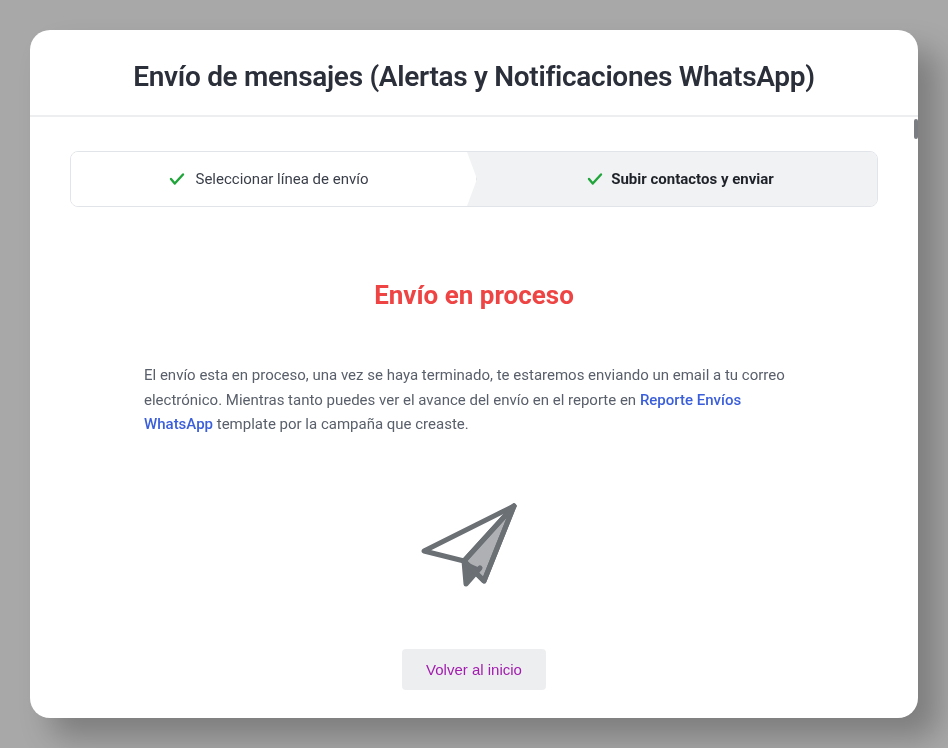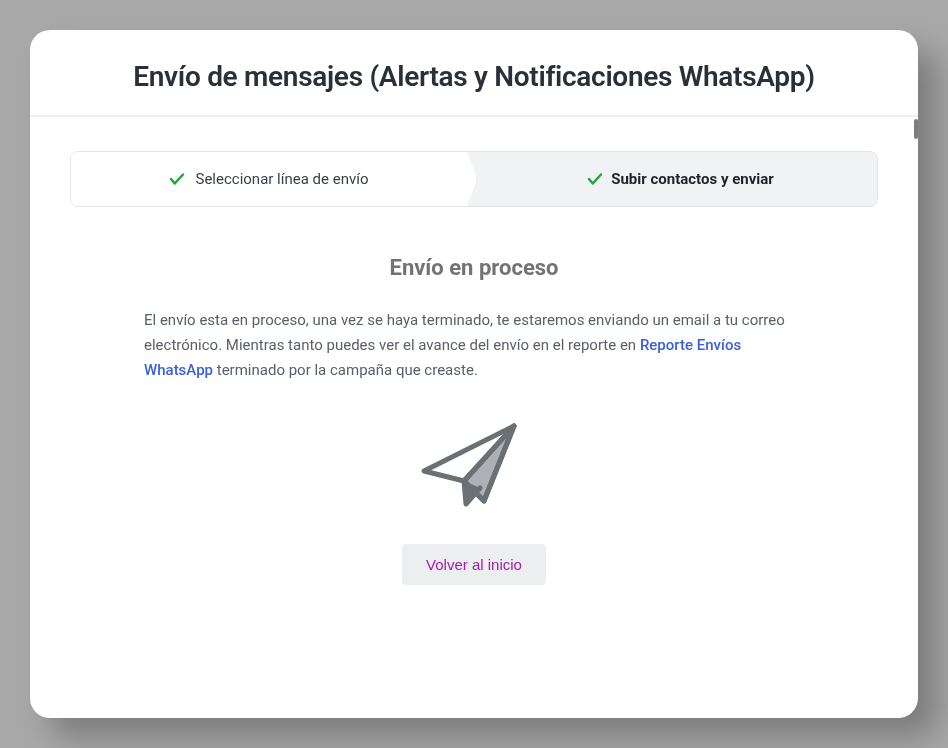--- a/index.html
+++ b/index.html
@@ -34,20 +34,21 @@
       color: #2a2f3a;
       letter-spacing: -0.3px;
     }
     .card-body {
       flex: 1;
       padding: 34px 40px 28px 40px;
       display: flex;
       flex-direction: column;
       align-items: center;
       position: relative;
+      justify-content: space-between;
     }
     .steps {
       width: 100%;
       display: flex;
       border: 1px solid #e1e4e8;
       border-radius: 8px;
       overflow: hidden;
       background: #fff;
     }
     .step {
@@ -84,23 +85,23 @@
       padding-left: 28px;
     }
     .check-icon {
       width: 18px;
       height: 18px;
       flex-shrink: 0;
     }
     .check-icon svg { width: 100%; height: 100%; }
     .status-title {
       margin-top: 48px;
-      font-size: 22px;
+      font-size: 26px;
       font-weight: 700;
-      color: #737373;
+      color: #ef4444;
     }
     .status-desc {
       margin-top: 28px;
       max-width: 660px;
       font-size: 15px;
       line-height: 1.65;
       color: #5a606b;
       text-align: left;
     }
     .status-desc a {
@@ -160,21 +161,21 @@
               <polyline points="4 12 9 18 20 6"></polyline>
             </svg>
         </span>
         <span>Subir contactos y enviar</span>
       </div>
     </div>
 
     <h2 class="status-title">Envío en proceso</h2>
 
     <p class="status-desc">
-      <span>El envío esta en proceso, una vez se haya terminado, te estaremos enviando un email a tu correo electrónico. Mientras tanto puedes ver el avance del envío en el reporte en </span><a href="#">Reporte Envíos WhatsApp</a><span> terminado por la campaña que creaste.</span>
+      <span>El envío esta en proceso, una vez se haya terminado, te estaremos enviando un email a tu correo electrónico. Mientras tanto puedes ver el avance del envío en el reporte en </span><a href="#">Reporte Envíos WhatsApp</a><span> template por la campaña que creaste.</span>
     </p>
 
     <div class="plane-icon">
       <svg viewBox="0 0 120 100" fill="none" stroke="#6b7075" stroke-width="5" stroke-linejoin="round" stroke-linecap="round">
         <path d="M 10 55 L 100 10 L 70 85 L 50 65 Z"></path>
         <path d="M 50 65 L 100 10"></path>
         <path d="M 50 65 L 52 88 L 66 72" fill="#6b7075"></path>
         <path d="M 50 65 L 100 10 L 70 85 Z" fill="#6b7075" fill-opacity="0.55"></path>
       </svg>
     </div>

